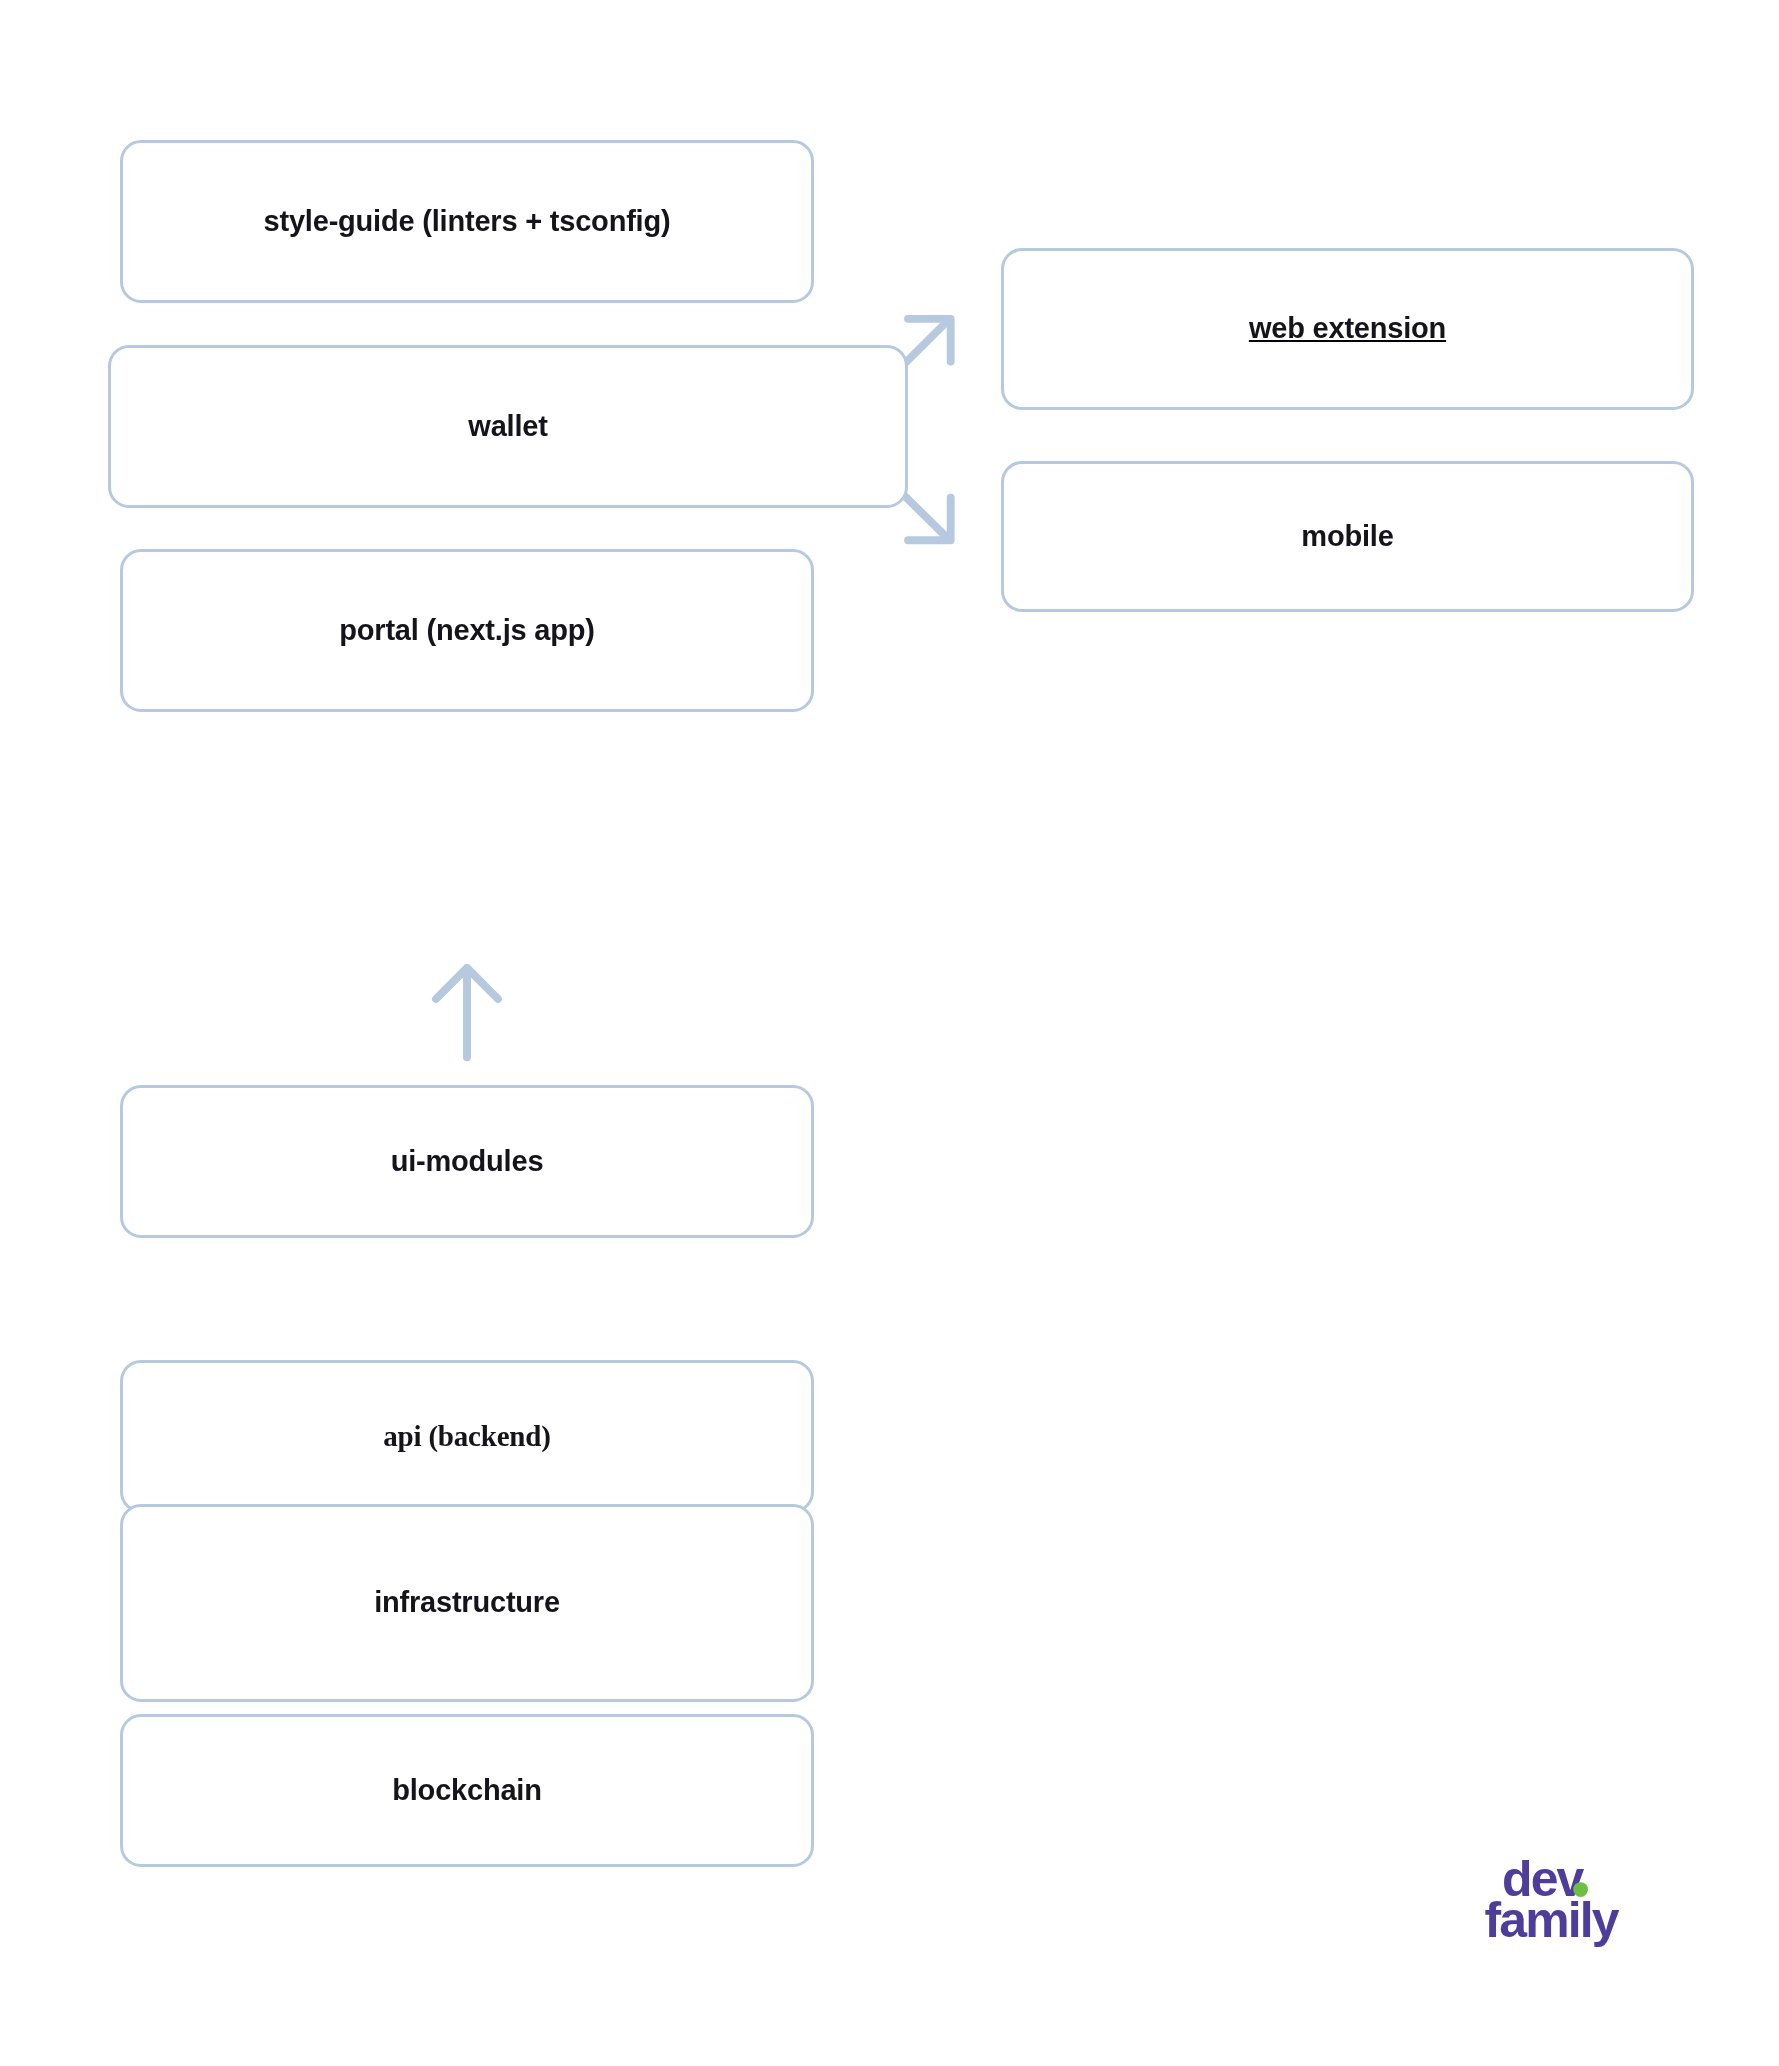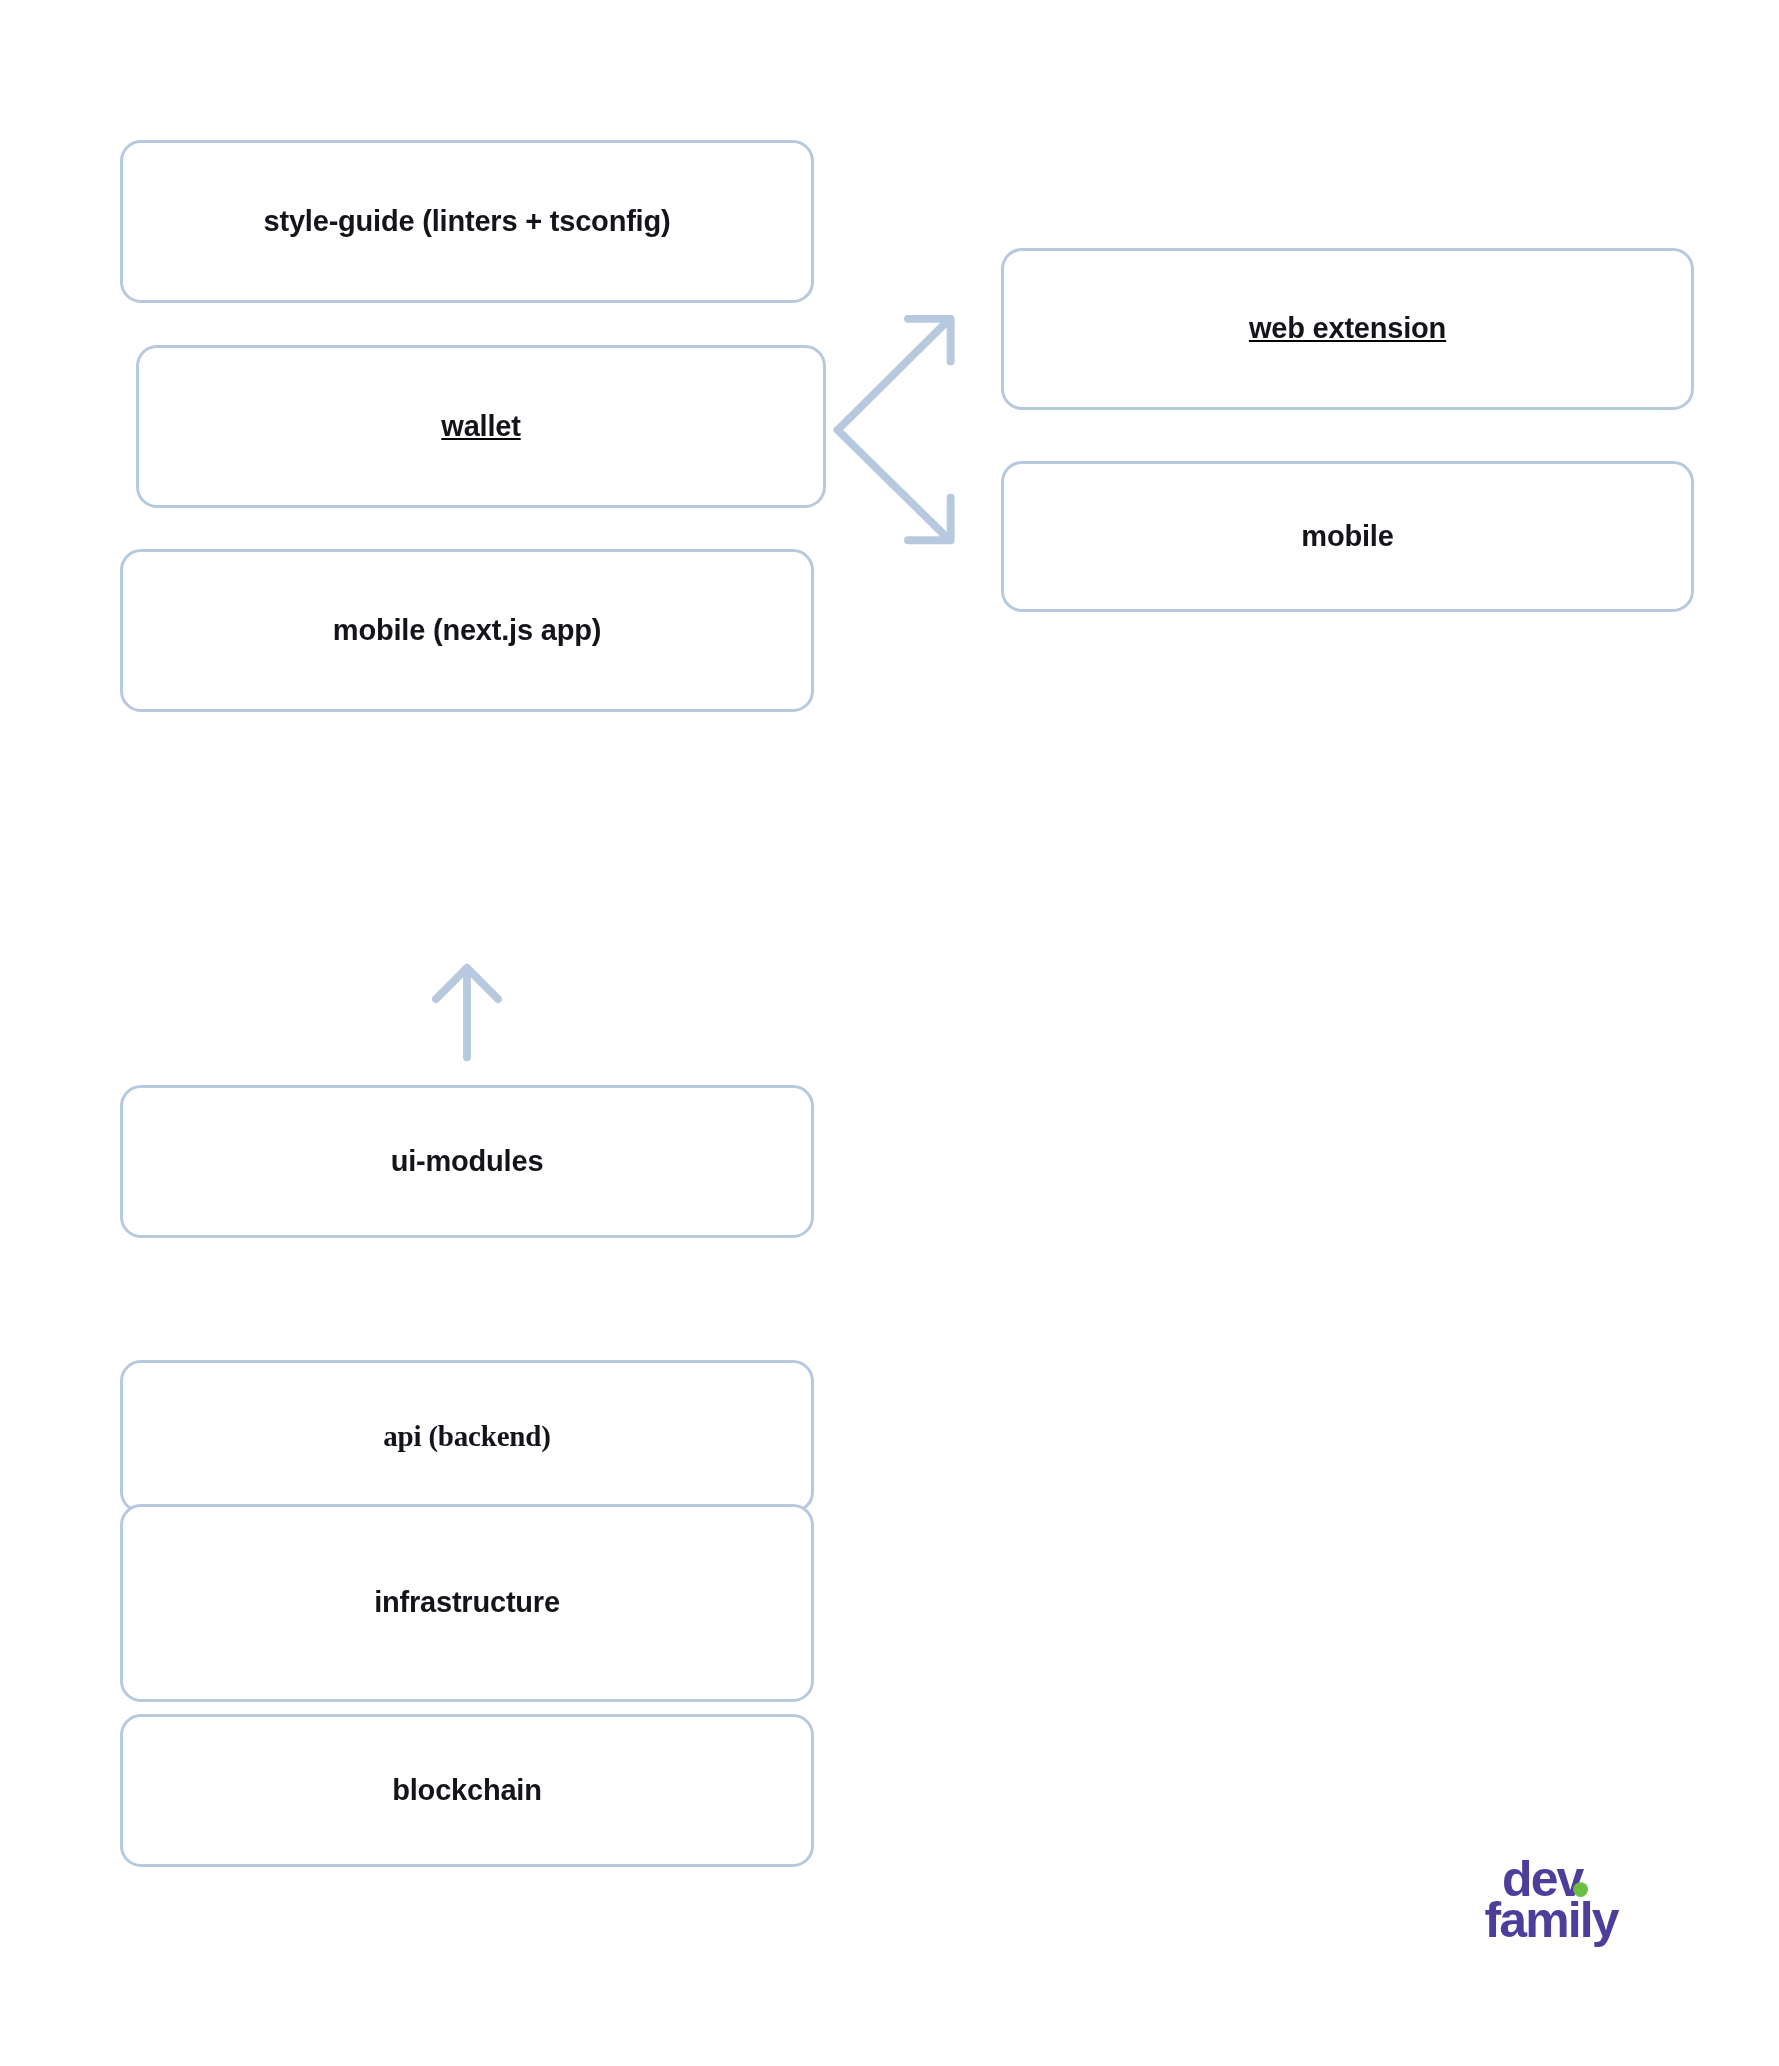--- a/index.html
+++ b/index.html
@@ -32,21 +32,21 @@
   .node-label {
     font-size: 29px;
     font-weight: 700;
     color: #14141a;
     letter-spacing: -0.2px;
     line-height: 1.1;
     white-space: nowrap;
   }
   
   #node-style-guide        { left: 120px; top: 140px;  width: 694px; height: 163px; }
-  #node-wallet             { left: 136px; top: 345px;  width: 690px; height: 163px; text-decoration: underline; }
+  #node-wallet             { left: 108px; top: 345px;  width: 800px; height: 163px; }
   #node-portal             { left: 120px; top: 549px; width: 694px; height: 163px; }
   #node-integrations       { left: 120px; top: 777px; width: 694px; height: 163px; }
   #node-ui-modules         { left: 120px; top: 1085px; width: 694px; height: 153px; }
   #node-api                { left: 120px; top: 1360px; width: 694px; height: 153px; font-family: Liberation Serif, serif; }
   #node-infrastructure     { left: 120px; top: 1504px; width: 694px; height: 198px; }
   #node-blockchain         { left: 120px; top: 1714px; width: 694px; height: 153px; }
   
   #node-web-extension      { left: 1001px; top: 248px; width: 693px; height: 162px; text-decoration: underline; }
   #node-mobile            { left: 1001px; top: 461px; width: 693px; height: 151px; text-align: right; }
 
@@ -94,21 +94,21 @@
 
   <div class="node" id="node-style-guide">
     <span class="node-label">style-guide (linters + tsconfig)</span>
   </div>
 
   <div class="node" id="node-wallet">
     <span class="node-label">wallet</span>
   </div>
 
   <div class="node" id="node-portal">
-    <span class="node-label">mobile (next.js app)</span>
+    <span class="node-label">portal (next.js app)</span>
   </div>
 
 
   <div class="node" id="node-ui-modules">
     <span class="node-label">ui-modules</span>
   </div>
 
   <div class="node" id="node-api">
     <span class="node-label">api (backend)</span>
   </div>

